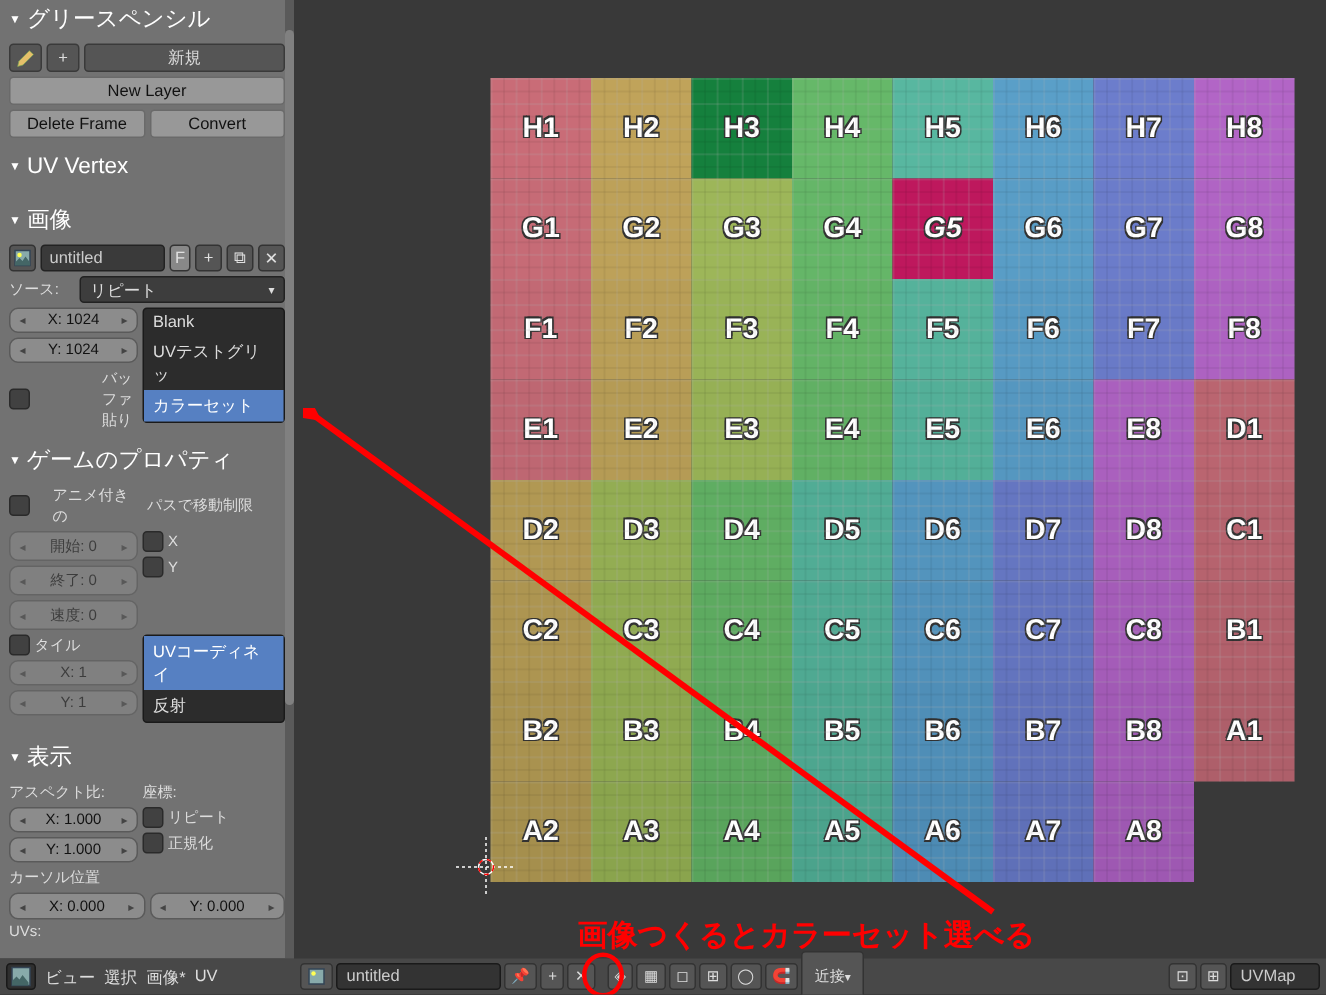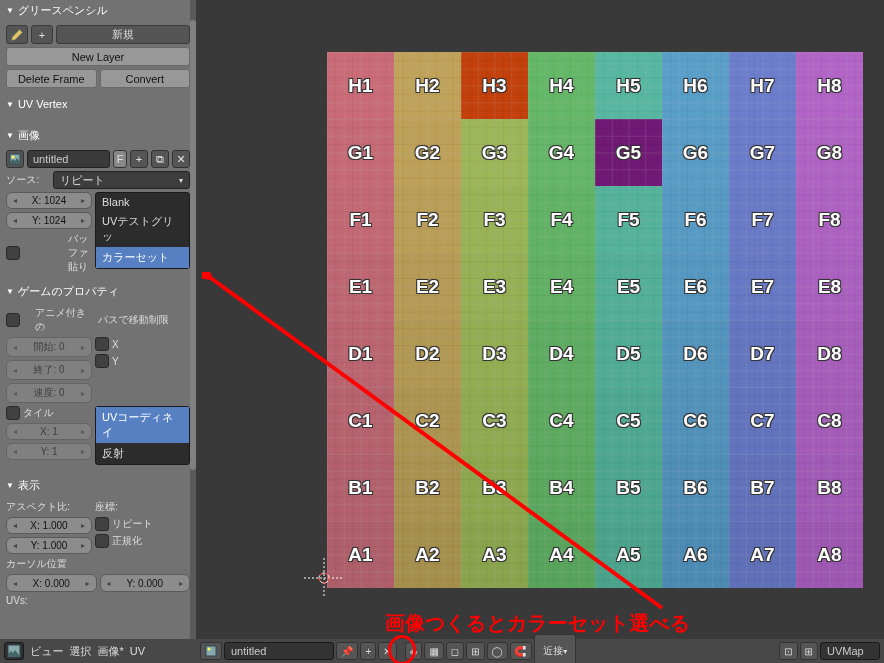--- a/index.html
+++ b/index.html
@@ -3,21 +3,21 @@
 <meta charset="utf-8">
 <style>
 * { box-sizing: border-box; margin: 0; padding: 0; font-family: sans-serif; }
 body { background: #393939; width: 884px; height: 663px; overflow: hidden; display: flex; position: relative; }
 
 .sidebar { width: 196px; height: 639px; background: #727272; overflow: hidden; font-size: 11px; color: #e0e0e0; position: relative; }
 .sidebar-inner { padding: 0; }
 .scrollbar { position: absolute; right: 0; top: 0; width: 6px; height: 639px; background: #5a5a5a; }
 .scrollbar-thumb { background: #808080; height: 450px; width: 6px; border-radius: 3px; margin-top: 20px; }
 
-.panel-header { background: #727272; color: #fff; padding: 3px 6px; font-size: 11px; cursor: pointer; border-bottom: 0; display: flex; align-items: center; }
+.panel-header { background: #727272; color: #fff; padding: 3px 6px; font-size: 15px; cursor: pointer; border-bottom: 0; display: flex; align-items: center; }
 .panel-header::before { content: "▼"; font-size: 8px; margin-right: 4px; }
 .panel-body { padding: 4px 6px; }
 
 .row { display: flex; gap: 3px; margin-bottom: 3px; align-items: center; }
 .btn { background: #555; border: 1px solid #3a3a3a; border-radius: 3px; color: #ddd; padding: 2px 4px; font-size: 11px; text-align: center; flex: 1; cursor: pointer; height: 19px; display: flex; align-items: center; justify-content: center; }
 .btn.light { background: #989898; color: #111; border: 1px solid #6a6a6a; }
 .btn.wide { flex: 1; }
 .btn.icon { flex: 0 0 22px; padding: 0; }
 .btn.half { flex: 1; }
 
@@ -250,49 +250,48 @@
   </div>
   <div class="scrollbar">
       <div class="scrollbar-thumb"></div>
     </div>
 </div>
 
 <div class="main">
   <div class="uvgrid" id="uvgrid">
       <div class="cell" style="background: rgb(201, 108, 119);">H1</div>
       <div class="cell" style="background: rgb(192, 163, 90);">H2</div>
-      <div class="cell" style="background: #c2410c;">H3</div>
+      <div class="cell" style="background: #15803d;">H3</div>
       <div class="cell" style="background: rgb(102, 184, 105);">H4</div>
       <div class="cell" style="background: rgb(88, 183, 160);">H5</div>
       <div class="cell" style="background: rgb(90, 159, 200);">H6</div>
       <div class="cell" style="background: rgb(108, 125, 204);">H7</div>
       <div class="cell" style="background: rgb(178, 101, 198);">H8</div>
       <div class="cell" style="background: rgb(198, 107, 118);">G1</div>
       <div class="cell" style="background: rgb(189, 161, 89);">G2</div>
       <div class="cell" style="background: rgb(157, 182, 89);">G3</div>
       <div class="cell" style="background: rgb(101, 182, 104);">G4</div>
-      <div class="cell" style="background: #701a75;">G5</div>
+      <div class="cell" style="background: #be185d; font-style: italic;">G5</div>
       <div class="cell" style="background: rgb(89, 157, 198);">G6</div>
       <div class="cell" style="background: rgb(107, 124, 202);">G7</div>
       <div class="cell" style="background: rgb(176, 100, 196);">G8</div>
       <div class="cell" style="background: rgb(194, 105, 116);">F1</div>
       <div class="cell" style="background: rgb(185, 158, 87);">F2</div>
       <div class="cell" style="background: rgb(153, 179, 87);">F3</div>
       <div class="cell" style="background: rgb(99, 179, 102);">F4</div>
       <div class="cell" style="background: rgb(85, 178, 155);">F5</div>
       <div class="cell" style="background: rgb(87, 154, 195);">F6</div>
       <div class="cell" style="background: rgb(105, 122, 199);">F7</div>
       <div class="cell" style="background: rgb(173, 98, 193);">F8</div>
       <div class="cell" style="background: rgb(190, 103, 114);">E1</div>
       <div class="cell" style="background: rgb(181, 155, 85);">E2</div>
       <div class="cell" style="background: rgb(150, 176, 85);">E3</div>
       <div class="cell" style="background: rgb(97, 176, 100);">E4</div>
       <div class="cell" style="background: rgb(83, 175, 152);">E5</div>
       <div class="cell" style="background: rgb(85, 151, 192);">E6</div>
-      <div class="cell" style="background: rgb(103, 120, 196);">E7</div>
       <div class="cell" style="background: rgb(170, 96, 190);">E8</div>
       <div class="cell" style="background: rgb(186, 101, 112);">D1</div>
       <div class="cell" style="background: rgb(177, 152, 83);">D2</div>
       <div class="cell" style="background: rgb(147, 173, 83);">D3</div>
       <div class="cell" style="background: rgb(95, 173, 98);">D4</div>
       <div class="cell" style="background: rgb(81, 172, 149);">D5</div>
       <div class="cell" style="background: rgb(83, 148, 189);">D6</div>
       <div class="cell" style="background: rgb(101, 118, 193);">D7</div>
       <div class="cell" style="background: rgb(167, 94, 187);">D8</div>
       <div class="cell" style="background: rgb(182, 99, 110);">C1</div>

